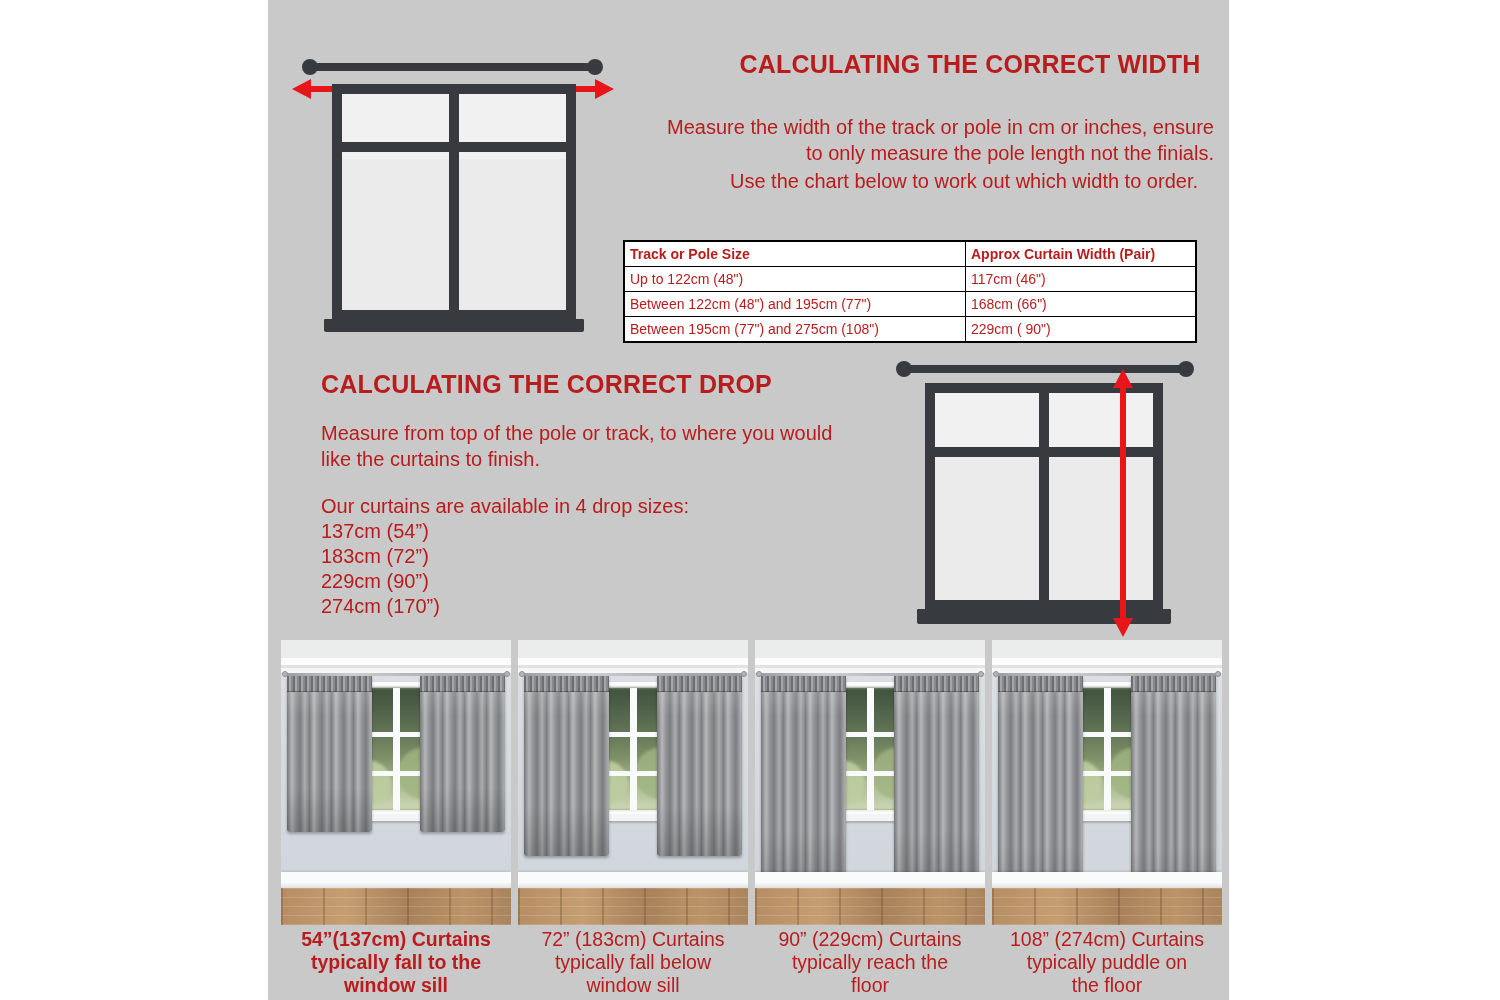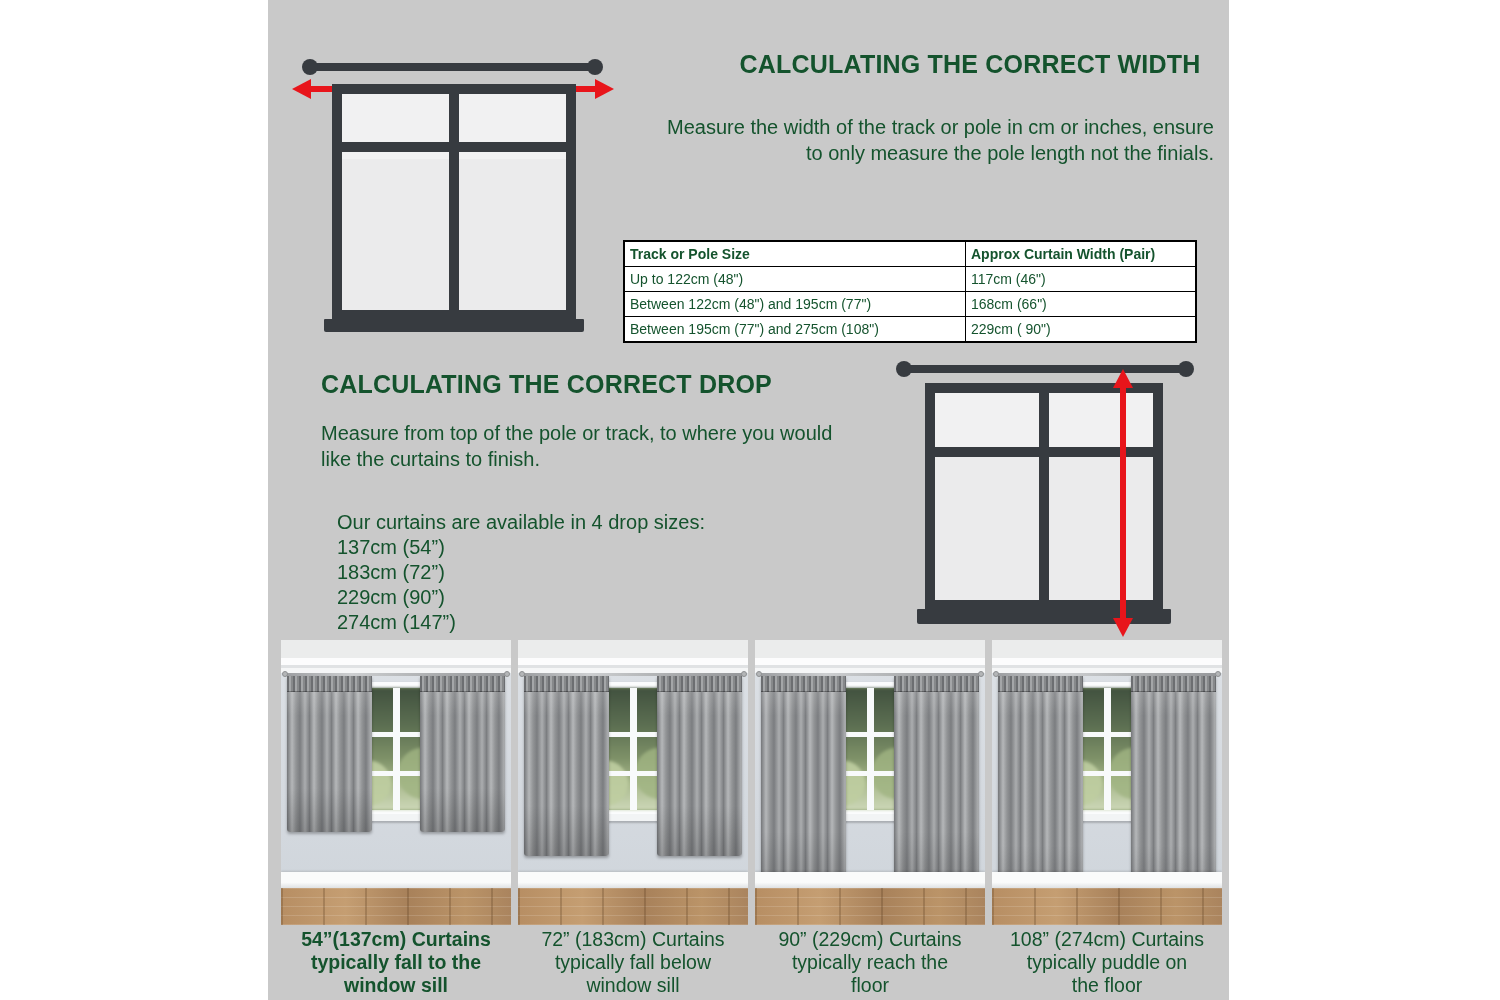--- a/index.html
+++ b/index.html
@@ -1,17 +1,17 @@
 <!DOCTYPE html>
 <html><head>
 <meta charset="utf-8">
 <style>
   html,body{margin:0;padding:0;background:#ffffff;}
   .stage{position:relative;width:1500px;height:1000px;background:#ffffff;overflow:hidden;
-         font-family:"Liberation Sans",sans-serif;color:#14532d;}
+         font-family:"Liberation Sans",sans-serif;color:#b91c1c;}
   .content{position:absolute;left:268px;top:0;width:961px;height:1000px;background:#c9c9c9;}
 
   .preline{white-space:pre-line;}
 
   
   .vpole{position:absolute;height:8px;background:#373b40;border-radius:4px;}
   .vpole::before,.vpole::after{content:"";position:absolute;top:-4px;width:16px;height:16px;
       border-radius:50%;background:#373b40;}
   .vpole::before{left:-7px;}
   .vpole::after{right:-7px;}
@@ -46,21 +46,21 @@
   .size-table{position:absolute;left:355px;top:240px;width:574px;border-collapse:collapse;
       background:#ffffff;border:2px solid #000;font-size:14px;table-layout:fixed;}
   .size-table th,.size-table td{border:1px solid #000;padding:1px 5px;text-align:left;
       height:22px;overflow:hidden;}
   .size-table th{font-weight:bold;}
   .size-table .col1{width:330px;}
 
   
   .drop-title{position:absolute;left:53px;top:370px;margin:0;font-size:25px;font-weight:bold;letter-spacing:.2px;}
   .drop-intro{position:absolute;left:53px;top:420px;width:560px;margin:0;font-size:20px;line-height:26px;}
-  .drop-sizes{position:absolute;left:53px;top:494px;margin:16px;font-size:20px;line-height:25px;}
+  .drop-sizes{position:absolute;left:53px;top:494px;margin:0;font-size:20px;line-height:25px;}
   .drop-sizes p{margin:0;}
 
   
   .photo{position:absolute;top:640px;width:230px;height:285px;overflow:hidden;
       background:linear-gradient(180deg,#dde1e6 0,#d4d9df 60%,#ced4da 100%);}
   .p1{left:13px;} .p2{left:250px;} .p3{left:487px;} .p4{left:724px;}
 
   .ceiling{position:absolute;top:0;left:0;right:0;height:33px;
       background:linear-gradient(180deg,#ebecec 0 55%,#fcfcfd 55% 76%,#e0e2e4 76% 86%,#f5f6f7 86%);}
   .window-photo{position:absolute;left:60px;top:42px;width:110px;height:134px;box-sizing:border-box;
@@ -122,20 +122,21 @@
     </svg>
     <div class="vwindow win1">
       <div class="transom"></div>
       <div class="mullion"></div>
     </div>
     <div class="vsill sill1"></div>
 
     <h1 class="width-title">CALCULATING THE CORRECT WIDTH</h1>
     <p class="width-intro preline">Measure the width of the track or pole in cm or inches, ensure
 to only measure the pole length not the finials.</p>
+    <p class="width-note">Use the chart below to work out which width to order.</p>
 
     <table class="size-table">
       <thead>
         <tr>
           <th class="col1">Track or Pole Size</th>
           <th>Approx Curtain Width (Pair)</th>
         </tr>
       </thead>
       <tbody>
         <tr>
@@ -154,21 +155,21 @@
     </table>
 
     <h2 class="drop-title">CALCULATING THE CORRECT DROP</h2>
     <p class="drop-intro preline">Measure from top of the pole or track, to where you would
 like the curtains to finish.</p>
     <div class="drop-sizes">
       <p>Our curtains are available in 4 drop sizes:</p>
       <p>137cm (54”)</p>
       <p>183cm (72”)</p>
       <p>229cm (90”)</p>
-      <p>274cm (147”)</p>
+      <p>274cm (170”)</p>
     </div>
 
     <div class="vpole pole2"></div>
     <div class="vwindow win2">
       <div class="transom"></div>
       <div class="mullion"></div>
     </div>
     <div class="vsill sill2"></div>
     <svg class="arrow-svg arrow-v" width="26" height="268" viewBox="0 0 26 268">
       <line x1="13" y1="14" x2="13" y2="254" stroke="#e8151b" stroke-width="6"></line>

